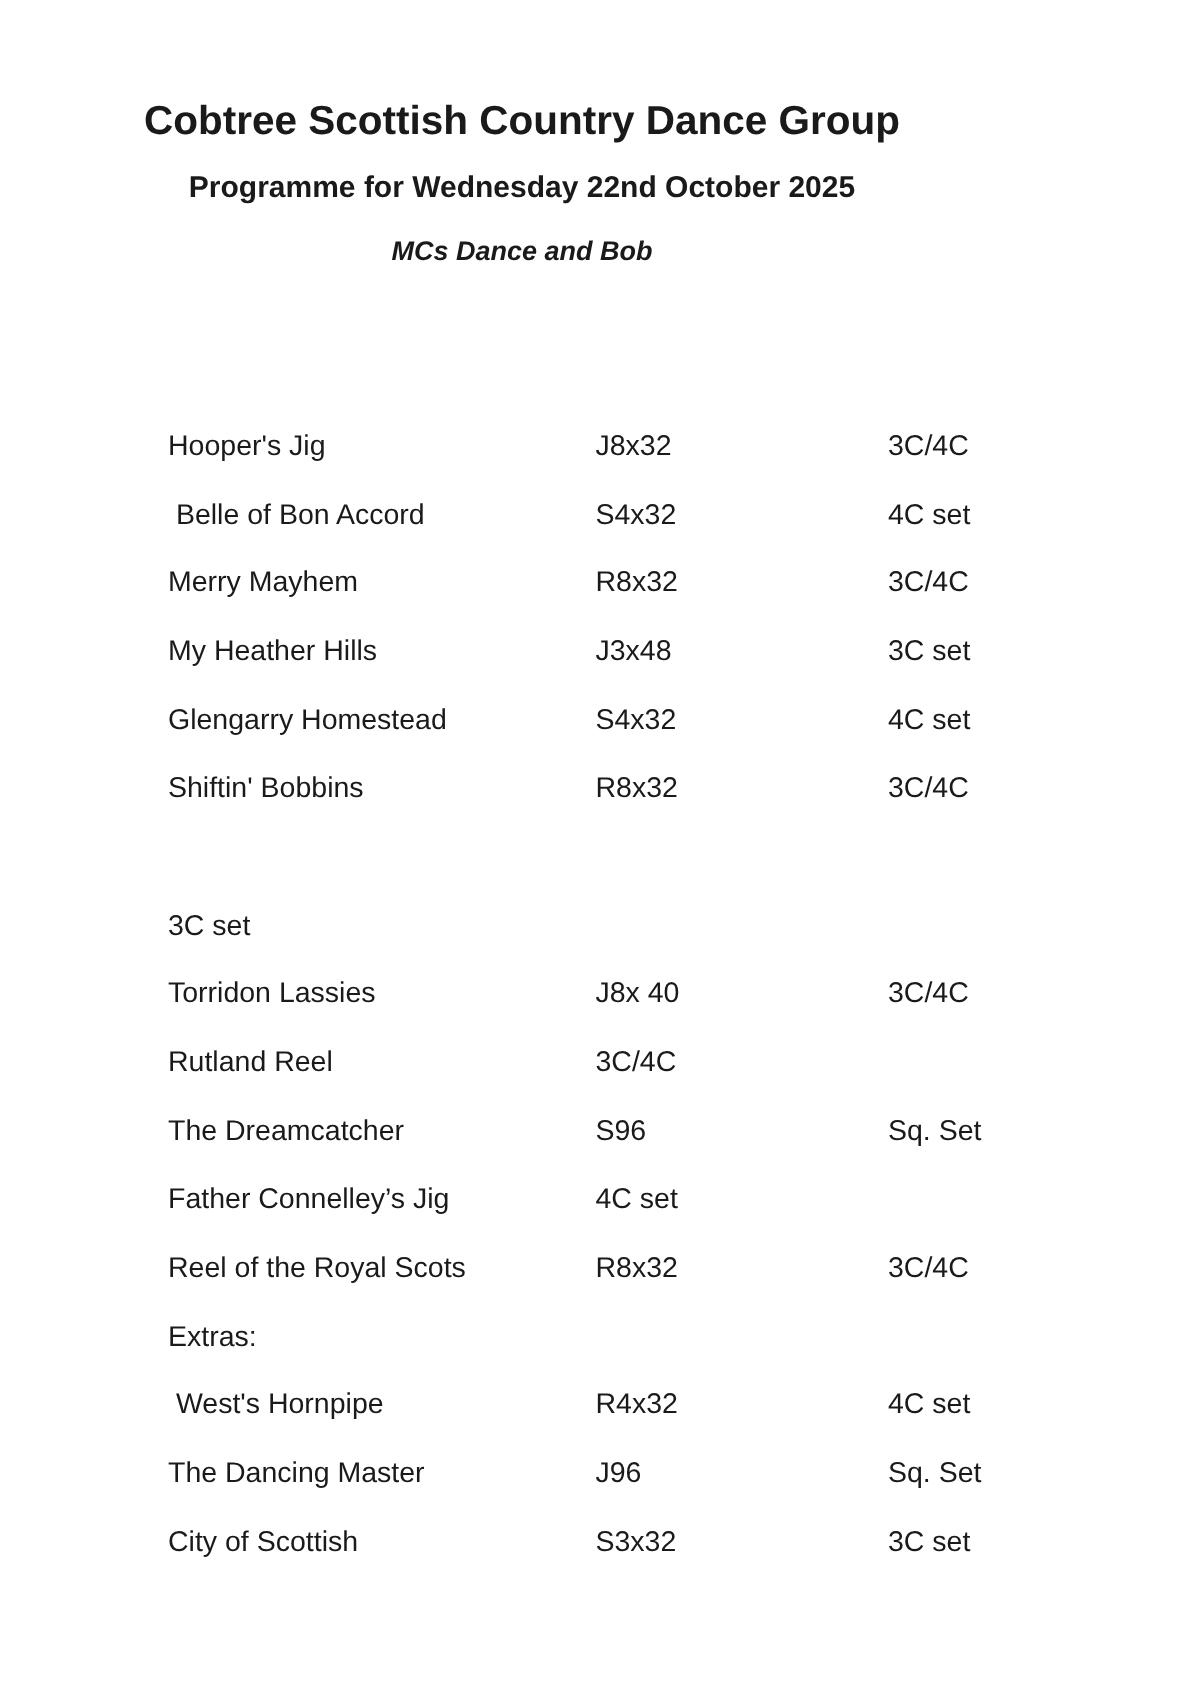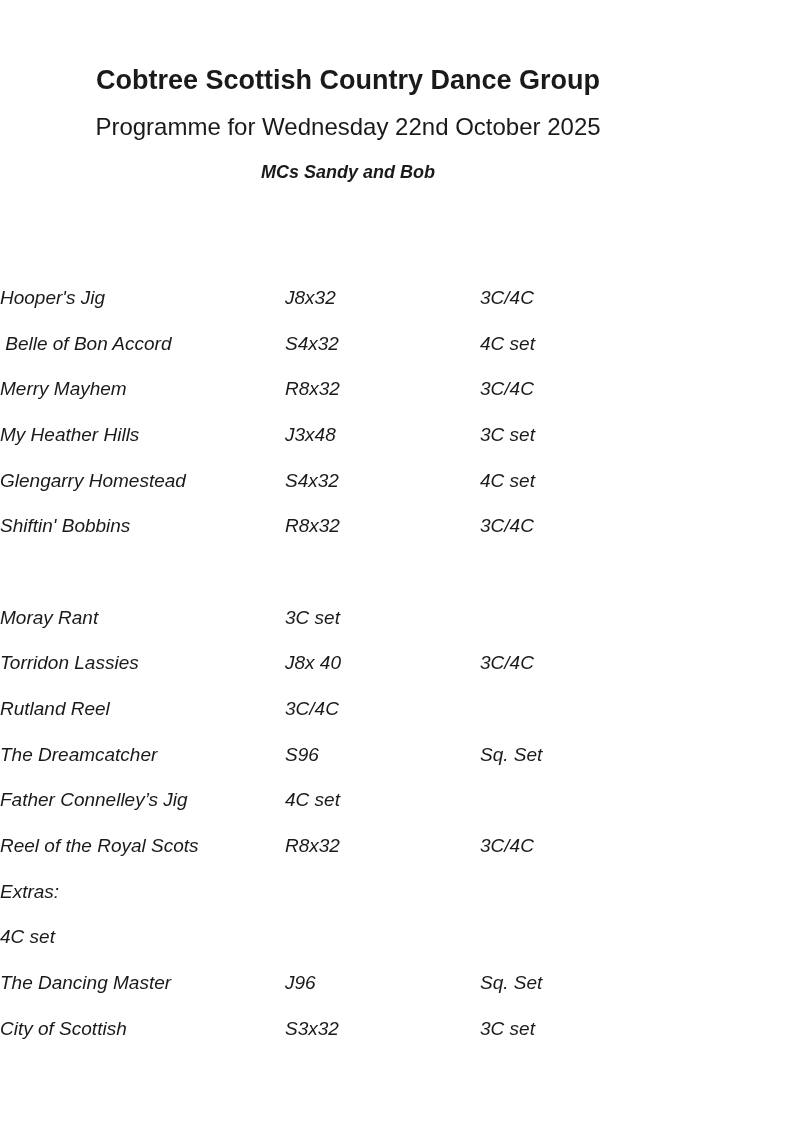--- a/index.html
+++ b/index.html
@@ -23,22 +23,22 @@
     margin: 0;
     padding-top: 64px;
     font-size: 27px;
     font-weight: bold;
     line-height: 1.25;
     letter-spacing: 0px;
   }
   .subtitle {
     margin: 0;
     padding-top: 15px;
-    font-size: 24px;
-    font-weight: normal;
+    font-size: 20px;
+    font-weight: bold;
     line-height: 1.2;
   }
   .mcs {
     margin: 0;
     padding-top: 20px;
     font-size: 18px;
     font-weight: bold;
     font-style: italic;
     line-height: 1.2;
   }
@@ -47,40 +47,40 @@
     left: 0;
     top: 275px;
     width: 100%;
     display: grid;
     grid-auto-rows: 45.7px;
     font-size: 19px;
   }
   .prow {
     display: grid;
     grid-template-columns: 285px 195px auto;
+    padding-left: 112px;
     align-items: center;
     white-space: pre;
-    font-style: italic;
   }
   .prow span {
     display: block;
   }
   .row-blank {
     
   }
 </style>
 </head>
 <body>
 
 <div class="page">
 
   <div class="header">
     <h1 class="title">Cobtree Scottish Country Dance Group</h1>
     <div class="subtitle">Programme for Wednesday 22nd October 2025</div>
-    <div class="mcs">MCs Sandy and Bob</div>
+    <div class="mcs">MCs Dance and Bob</div>
   </div>
 
   <div class="programme">
       <div class="prow row-dance">
       <span>Hooper's Jig</span>
       <span>J8x32</span>
       <span>3C/4C</span>
     </div>
       <div class="prow row-dance">
       <span> Belle of Bon Accord</span>
@@ -106,21 +106,20 @@
       <span>Shiftin' Bobbins</span>
       <span>R8x32</span>
       <span>3C/4C</span>
     </div>
       <div class="prow row-blank">
       <span></span>
       <span></span>
       <span></span>
     </div>
       <div class="prow row-dance">
-      <span>Moray Rant</span>
       <span>3C set</span>
     </div>
       <div class="prow row-dance">
       <span>Torridon Lassies</span>
       <span>J8x 40</span>
       <span>3C/4C</span>
     </div>
       <div class="prow row-dance">
       <span>Rutland Reel</span>
       <span>3C/4C</span>
@@ -138,20 +137,22 @@
       <span>Reel of the Royal Scots</span>
       <span>R8x32</span>
       <span>3C/4C</span>
     </div>
       <div class="prow row-label">
       <span>Extras:</span>
       <span></span>
       <span></span>
     </div>
       <div class="prow row-dance">
+      <span> West's Hornpipe</span>
+      <span>R4x32</span>
       <span>4C set</span>
     </div>
       <div class="prow row-dance">
       <span>The Dancing Master</span>
       <span>J96</span>
       <span>Sq. Set</span>
     </div>
       <div class="prow row-dance">
       <span>City of Scottish</span>
       <span>S3x32</span>

